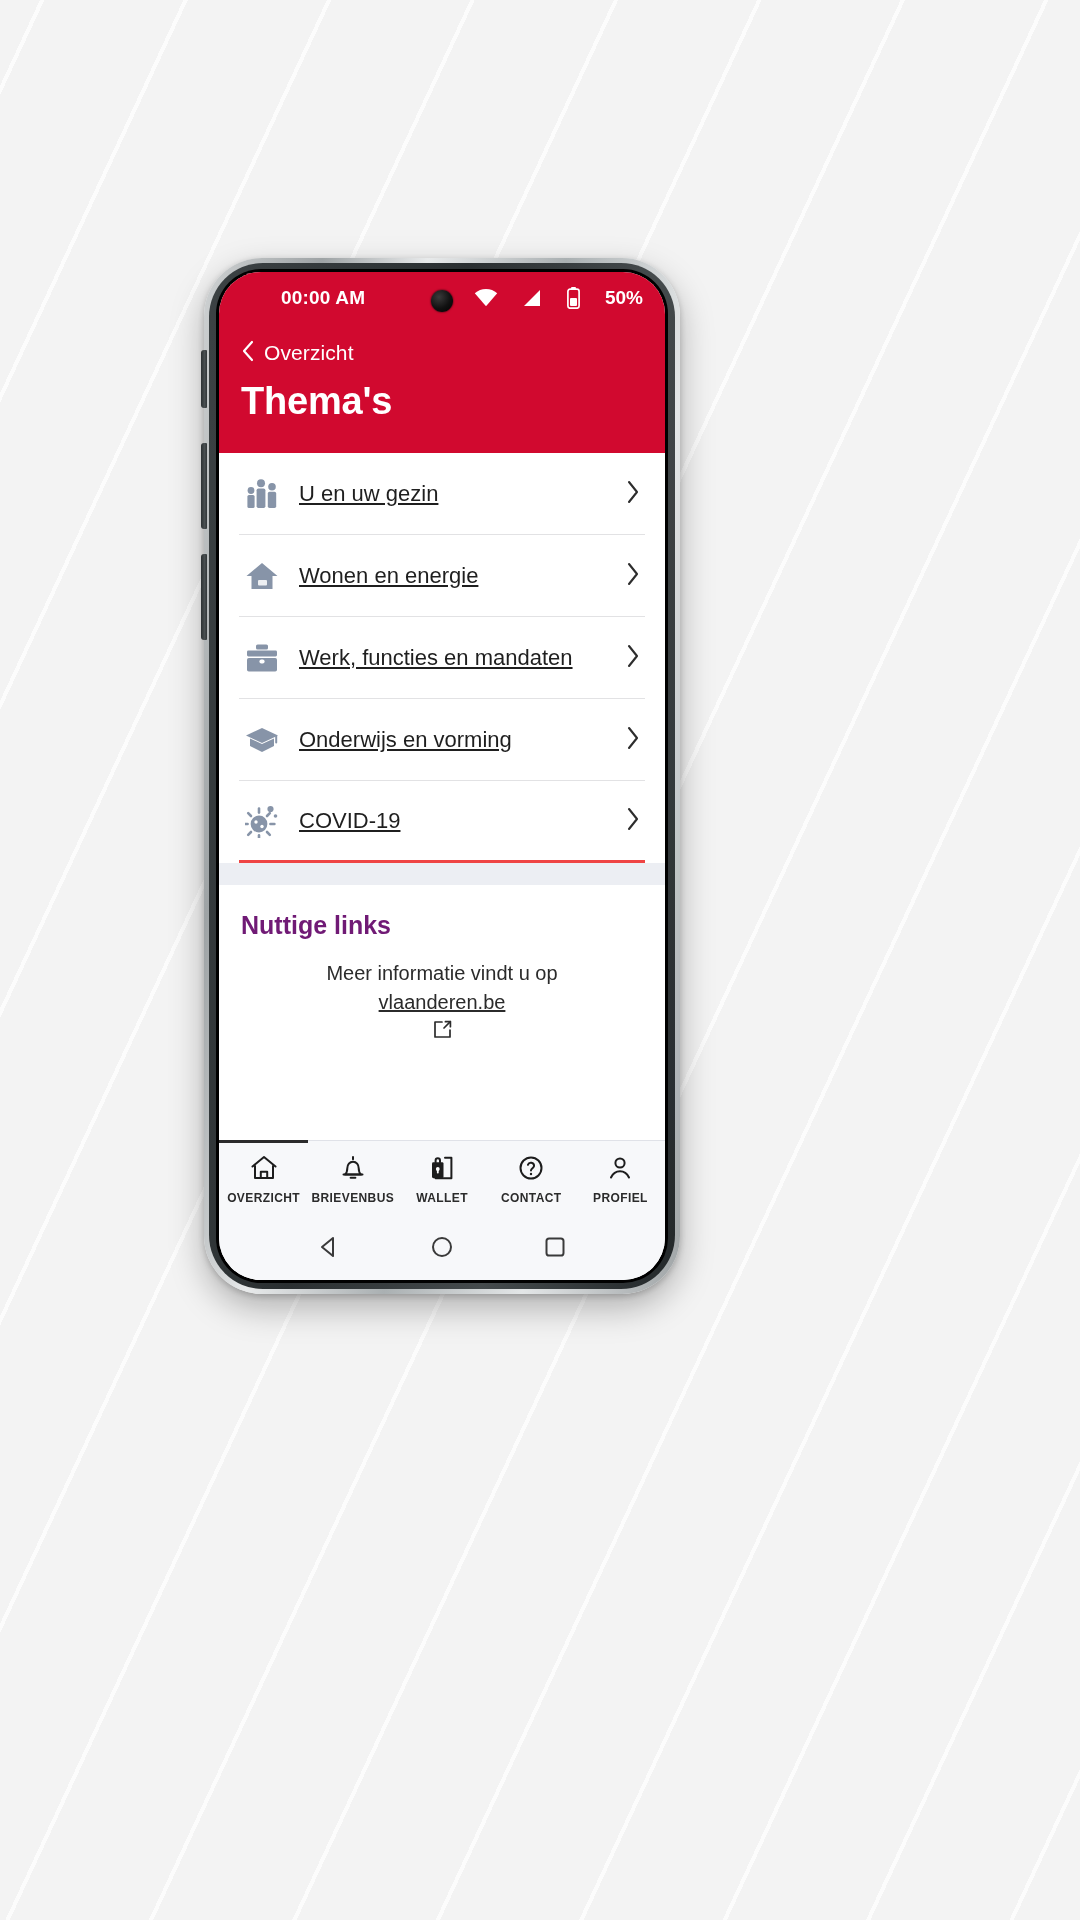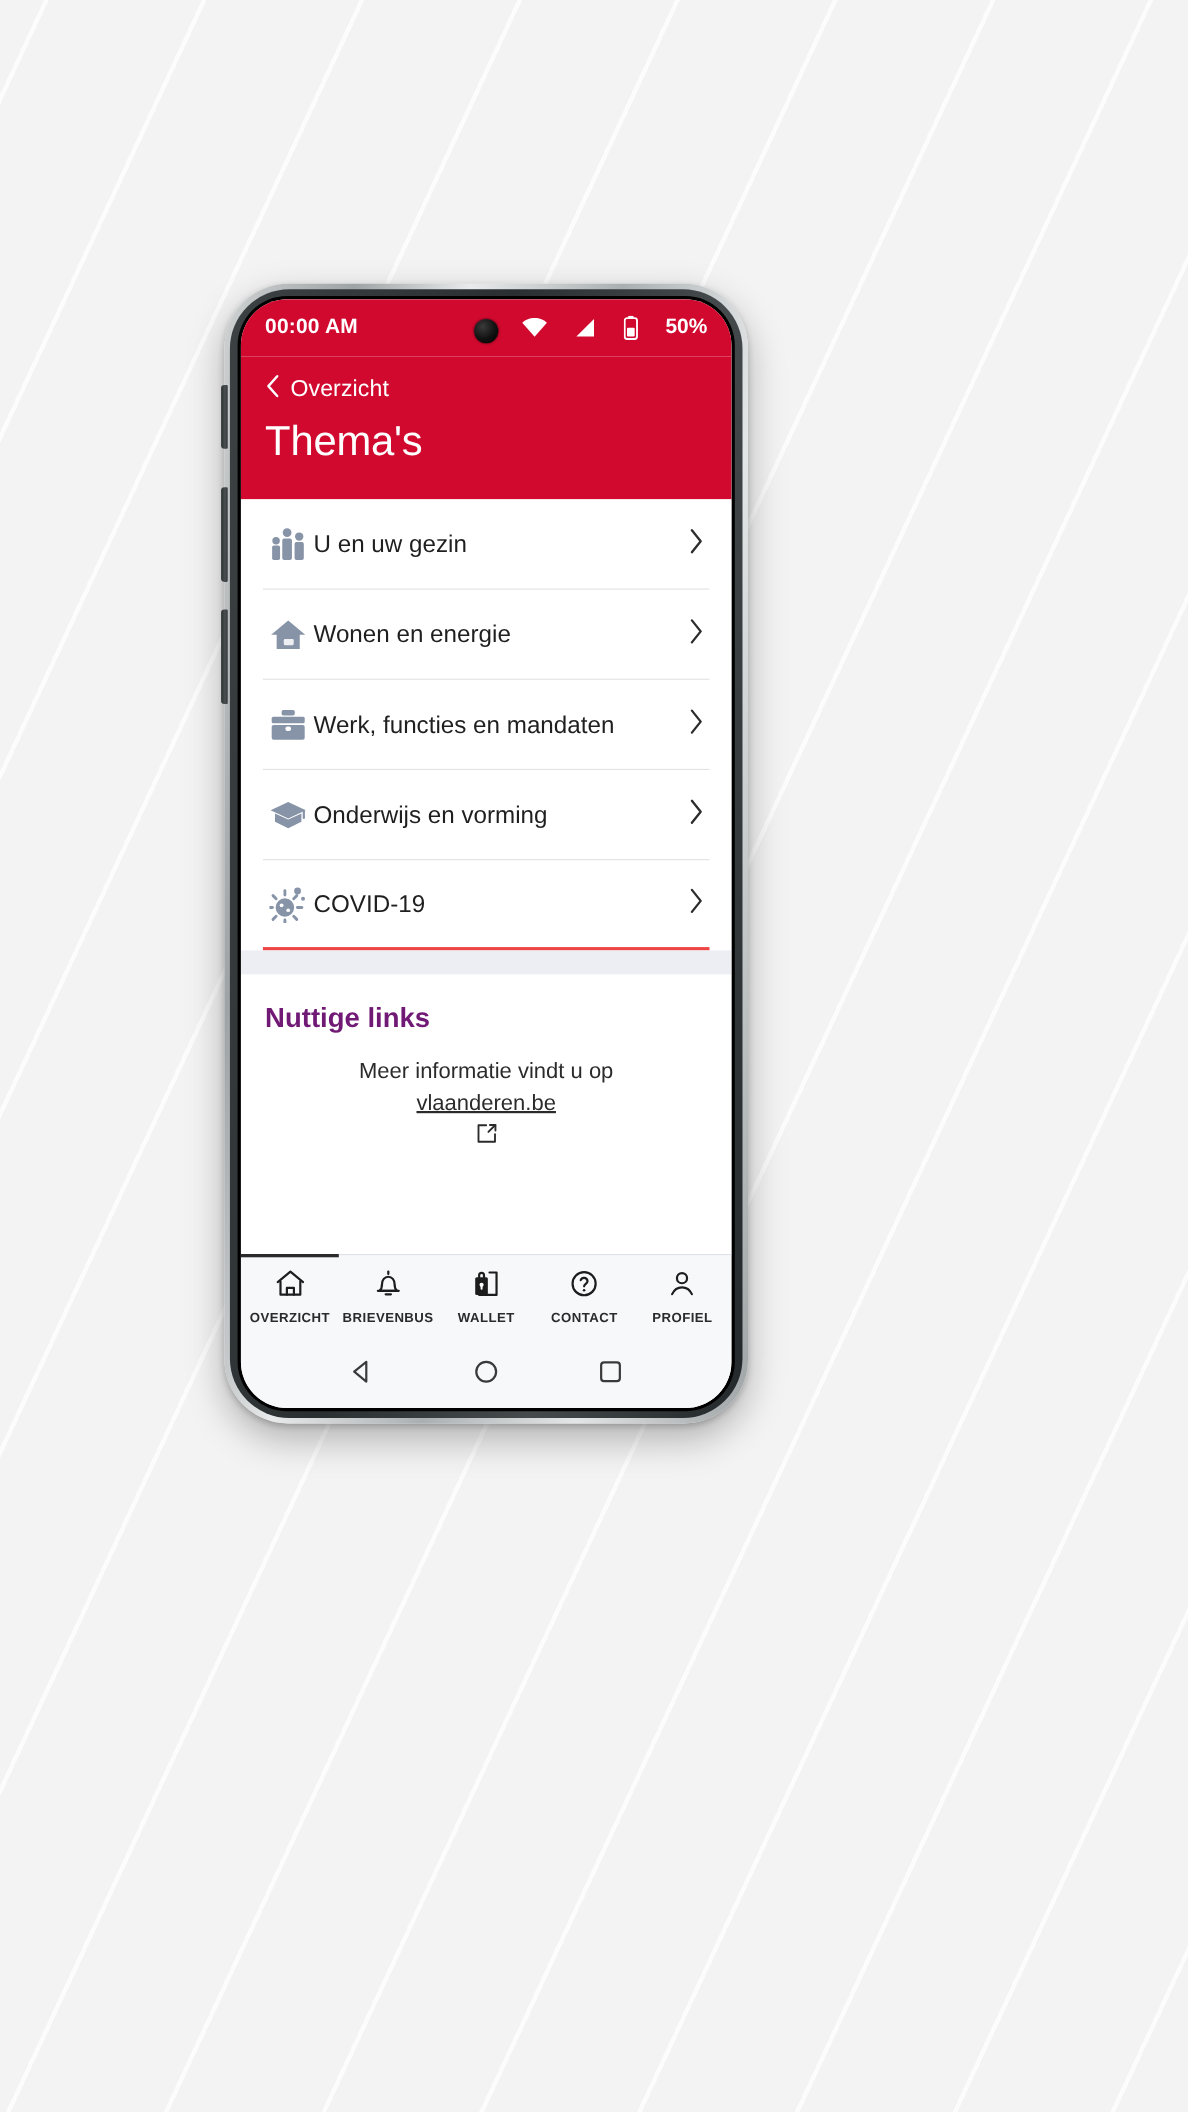--- a/index.html
+++ b/index.html
@@ -71,21 +71,21 @@
   .statusbar {
     position: relative;
     height: 52px;
     background: #d1092f;
     color: #fff;
     display: flex; align-items: center;
     padding: 0 22px;
     flex: none;
   }
   .clock {
-    font-size: 19px; font-weight: bold; letter-spacing: .2px;
+    font-size: 19px; font-weight: bold; letter-spacing: .2px; margin-left: 40px;
   }
   .punchhole {
     position: absolute; left: 50%; top: 18px;
     transform: translateX(-50%);
     width: 22px; height: 22px; border-radius: 50%;
     background: radial-gradient(circle at 36% 32%, #3a3a3a 0%, #111 55%, #000 100%);
     box-shadow: 0 0 2px rgba(0,0,0,.9);
   }
   .status-icons {
     margin-left: auto;
@@ -101,21 +101,21 @@
     color: #fff;
     flex: none;
   }
   .back-row {
     display: flex; align-items: center; gap: 9px;
     cursor: pointer;
   }
   .back-label { font-size: 21px; letter-spacing: .1px; }
   .page-title {
     margin-top: 14px;
-    font-size: 38px; font-weight: normal; letter-spacing: -.2px;
+    font-size: 38px; font-weight: bold; letter-spacing: -.2px;
   }
 
   
   .body-scroll {
     flex: 1 1 auto;
     background: #fff;
     display: flex; flex-direction: column;
     overflow: hidden;
   }
   .theme-list { background: #fff; padding: 0 20px; }
@@ -126,22 +126,24 @@
     cursor: pointer;
   }
   .theme-item:last-child { border-bottom: 3px solid #ef4444; }
   .theme-icon {
     width: 46px; height: 44px;
     display: flex; align-items: center; justify-content: center;
     flex: none;
     color: #8794a8;
   }
   .theme-label {
+    margin-left: 14px;
     font-size: 22px; color: #1f1f1f;
     flex: 1 1 auto;
+    text-decoration: underline;
   }
   .chev { color: #2d2d2d; flex: none; margin-right: 4px; }
 
   .section-gap {
     height: 22px; background: #eceef3;
     flex: none;
   }
 
   .links-section { background: #fff; padding: 26px 22px 0 22px; }
   .links-title { font-size: 25px; font-weight: bold; color: #701a75; }

